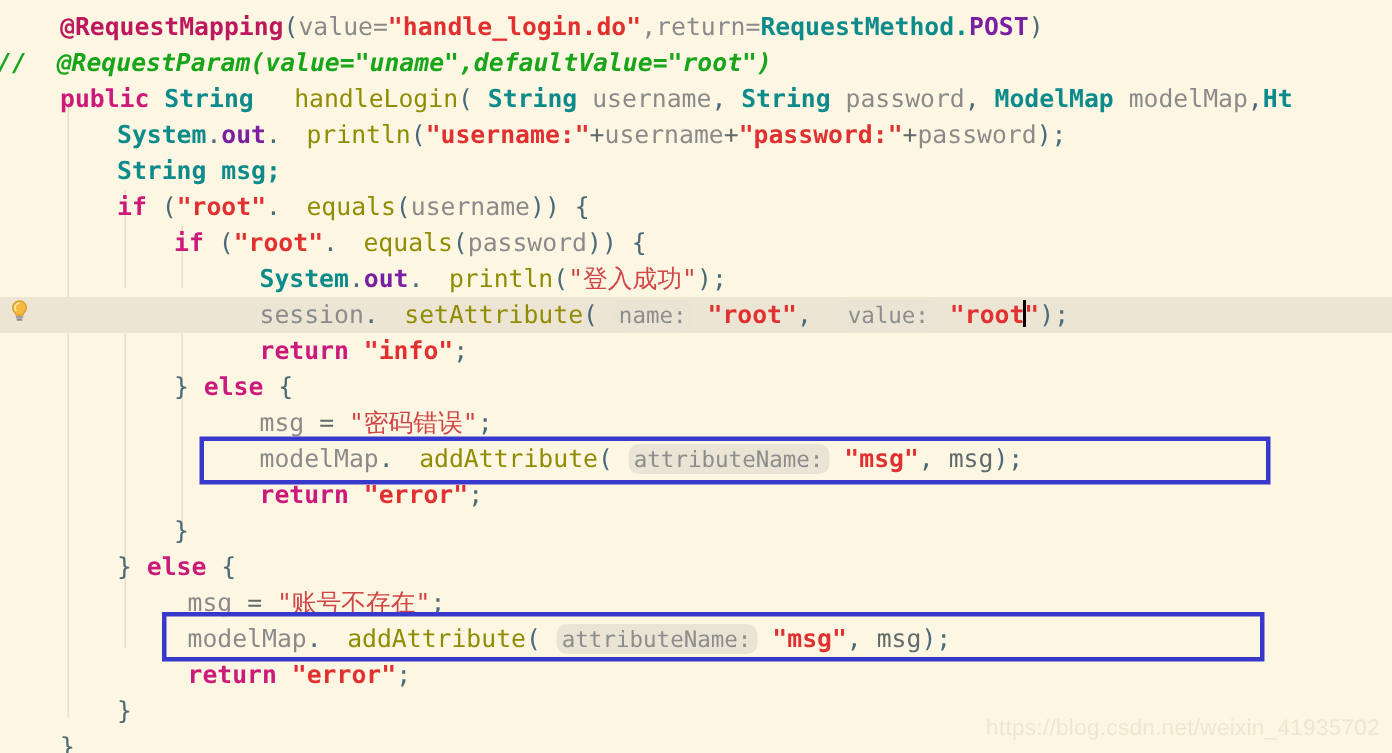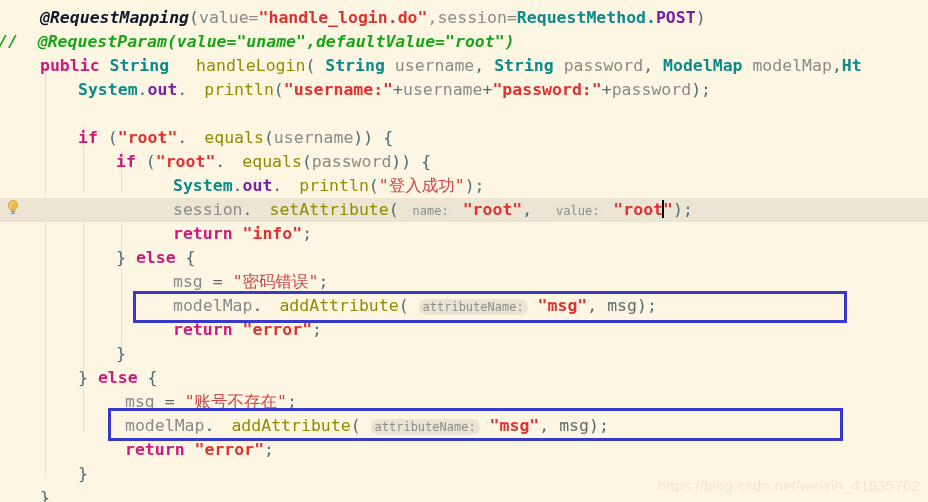--- a/index.html
+++ b/index.html
@@ -61,34 +61,34 @@
     display: block;
   }
 
   
   .kw      { color: #cc1a7a; font-weight: bold; margin-top: 16px; }            
   .type    { color: #0d8b8b; font-weight: bold; text-align: right; }            
   .ident   { color: #8a8a8a; margin-top: 24px; }                               
   .fn      { color: #8f8c00; margin-left: 17px; }                               
   .str     { color: #e03030; font-weight: bold; }            
   .strq    { color: #d04545; }                               
-  .anno    { color: #0f172a; font-style: italic; font-weight: bold; }
+  .anno    { color: #be185d; font-weight: bold; }
   .cmt     { color: #19a519; font-style: italic; font-weight: bold; }
   .punc    { color: #4a6a78; }                               
   .static  { color: #7b1fa2; font-weight: bold; }
   .plain   { color: #5f6a6a; }
   .op      { color: #5f6a6a; }
 
   
   .hint {
     background: #e9e4d4;
     color: #8d8d8d;
     border-radius: 7px;
     padding: 1px 4px;
-    font-size: 12px;
+    font-size: 15px;
   }
 
   
   .caret {
     display: inline-block;
     width: 2px;
     height: 18px;
     background: #000;
     vertical-align: -3px;
     margin: 0 -1px;
@@ -133,32 +133,33 @@
       <path d="M9 1.6c-2.6 0-4.6 2-4.6 4.5 0 1.7 0.9 2.8 1.7 3.7 0.4 0.5 0.7 0.9 0.7 1.3h4.4c0-0.4 0.3-0.8 0.7-1.3 0.8-0.9 1.7-2 1.7-3.7C13.6 3.6 11.6 1.6 9 1.6z" fill="#f5b942" stroke="#d99a1f" stroke-width="0.8"></path>
       <path d="M9 3.2c-1.7 0-3 1.3-3 2.9 0 0.9 0.4 1.6 0.9 2.2" fill="none" stroke="#fde9b0" stroke-width="1"></path>
       <rect x="6.6" y="11.6" width="4.8" height="1.5" rx="0.4" fill="#9e9e9e"></rect>
       <rect x="7.1" y="13.4" width="3.8" height="1.5" rx="0.6" fill="#8a8a8a"></rect>
     </svg>
   </div>
 
   <div id="code">
 
     
-    <div class="ln" style="top:6px; left:40px;"><span class="anno">@RequestMapping</span><span class="punc">(</span><span class="ident">value=</span><span class="str">"handle_login.do"</span><span class="ident">,session=</span><span class="type">RequestMethod.</span><span class="static">POST</span><span class="punc">)</span></div>
+    <div class="ln" style="top:6px; left:40px;"><span class="anno">@RequestMapping</span><span class="punc">(</span><span class="ident">value=</span><span class="str">"handle_login.do"</span><span class="ident">,return=</span><span class="type">RequestMethod.</span><span class="static">POST</span><span class="punc">)</span></div>
 
     
     <div class="ln" style="top:30px; left:-2px;"><span class="cmt">//</span><span class="cmt">  </span><span class="cmt">@RequestParam(value="uname",defaultValue="root")</span></div>
 
     
     <div class="ln" style="top:54px; left:40px;"><span class="kw">public</span> <span class="type">String</span> <span class="fn">handleLogin</span><span class="punc">(</span><span class="type"> String</span><span class="ident"> username</span><span class="punc">,</span><span class="type"> String</span><span class="ident"> password</span><span class="punc">,</span><span class="type"> ModelMap</span><span class="ident"> modelMap</span><span class="punc">,</span><span class="type">Ht</span></div>
 
     
     <div class="ln" style="top:78px; left:78px;"><span class="type">System</span><span class="punc">.</span><span class="static">out</span><span class="punc">.</span><span class="fn">println</span><span class="punc">(</span><span class="str">"username:"</span><span class="op">+</span><span class="ident">username</span><span class="op">+</span><span class="str">"password:"</span><span class="op">+</span><span class="ident">password</span><span class="punc">);</span></div>
 
     
+    <div class="ln" style="top:102px; left:78px;"><span class="type">String</span> <span class="type">msg;</span></div>
 
     
     <div class="ln" style="top:126px; left:78px;"><span class="kw">if</span> <span class="punc">(</span><span class="str">"root"</span><span class="punc">.</span><span class="fn">equals</span><span class="punc">(</span><span class="ident">username</span><span class="punc">)) {</span></div>
 
     
     <div class="ln" style="top:150px; left:116px;"><span class="kw">if</span> <span class="punc">(</span><span class="str">"root"</span><span class="punc">.</span><span class="fn">equals</span><span class="punc">(</span><span class="ident">password</span><span class="punc">)) {</span></div>
 
     
     <div class="ln" style="top:174px; left:173px;"><span class="type">System</span><span class="punc">.</span><span class="static">out</span><span class="punc">.</span><span class="fn">println</span><span class="punc">(</span><span class="strq">"登入成功"</span><span class="punc">);</span></div>
 

